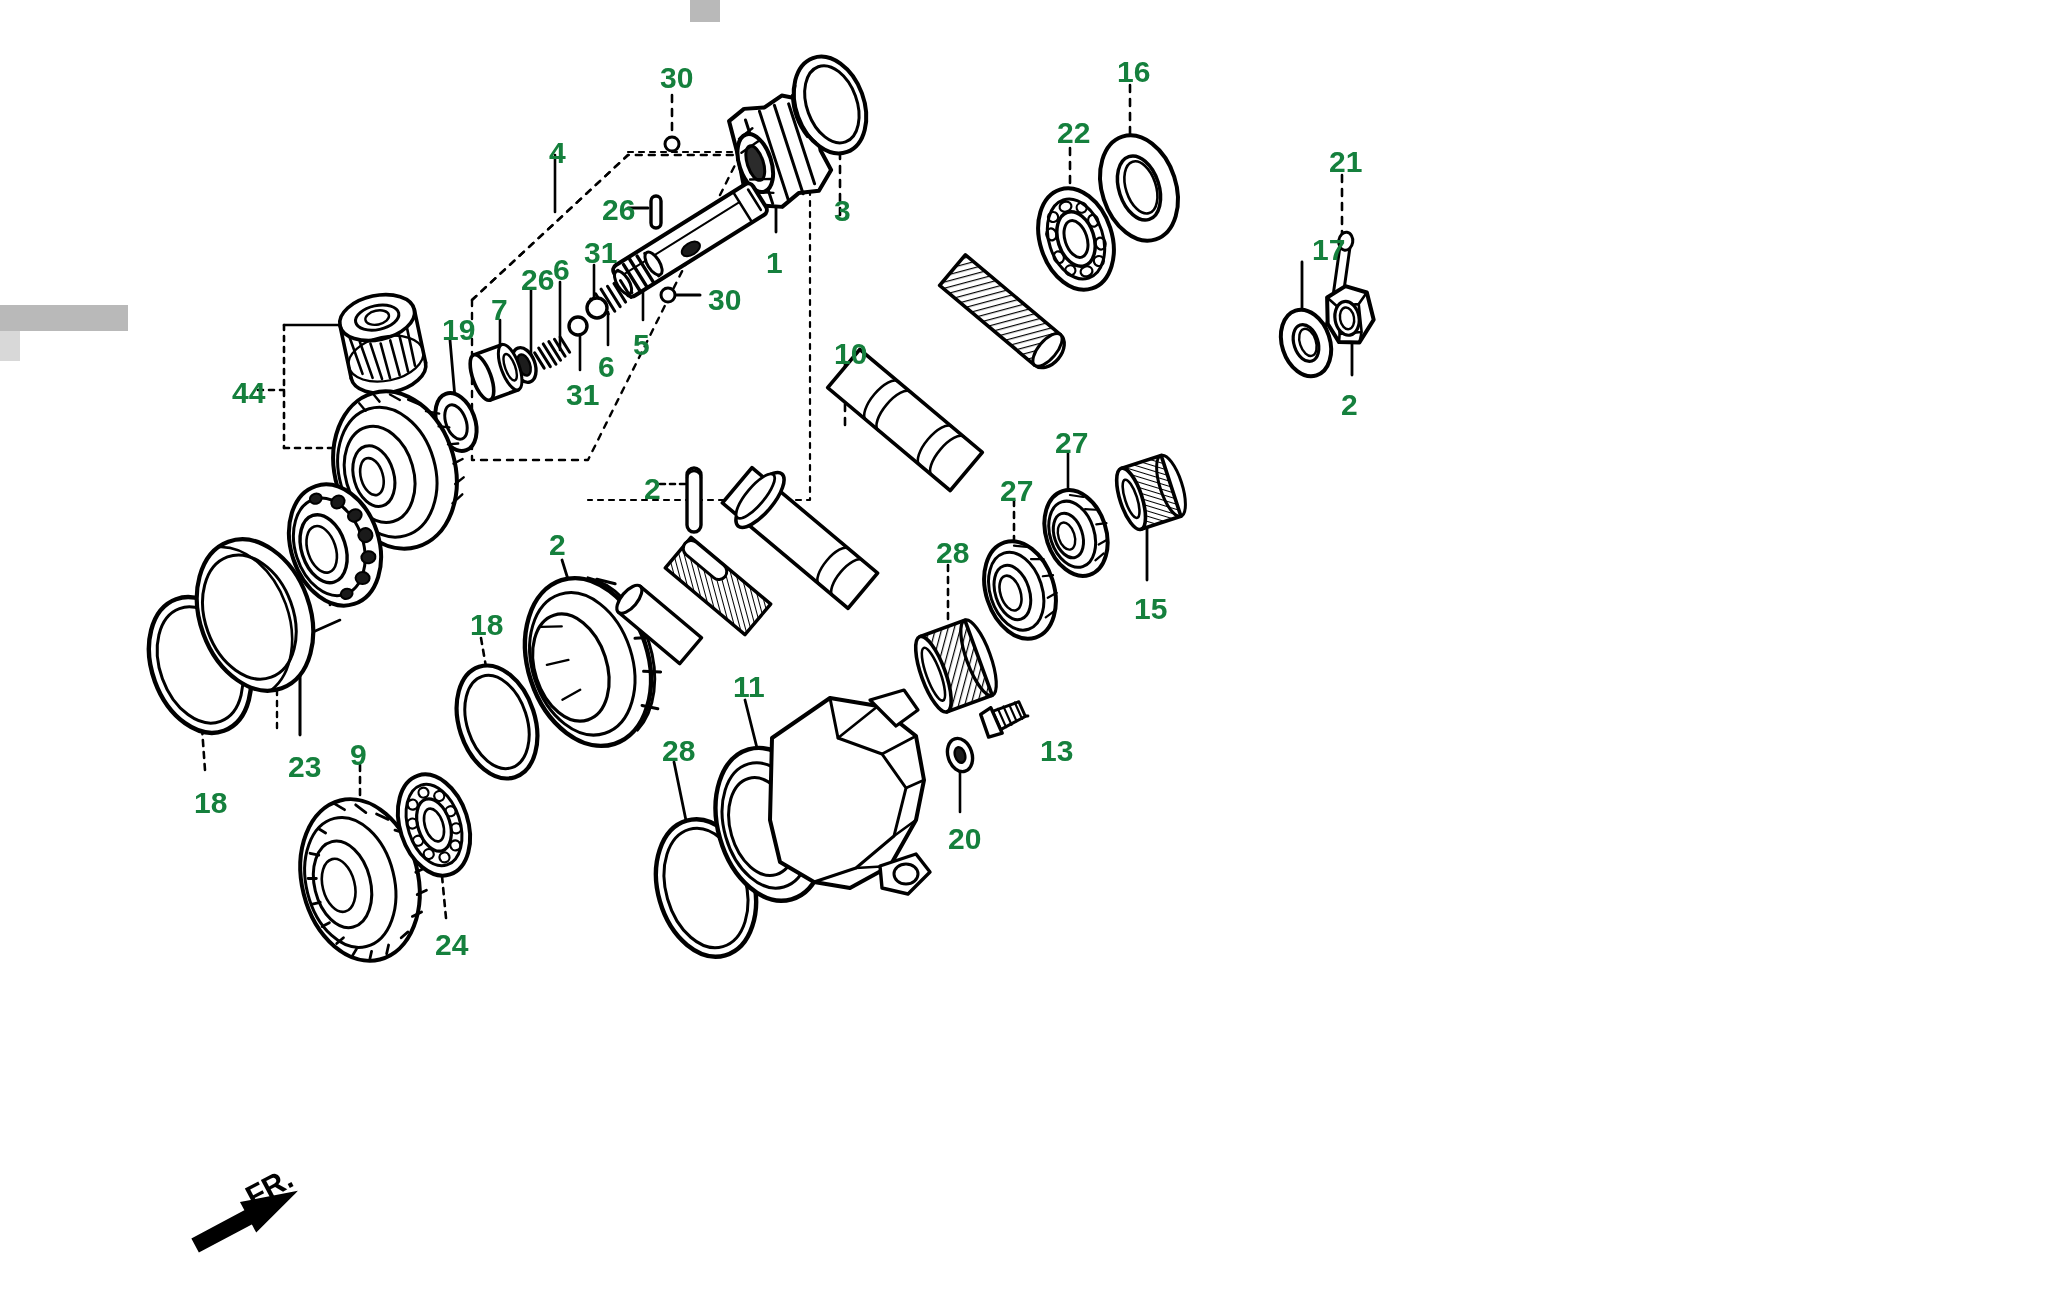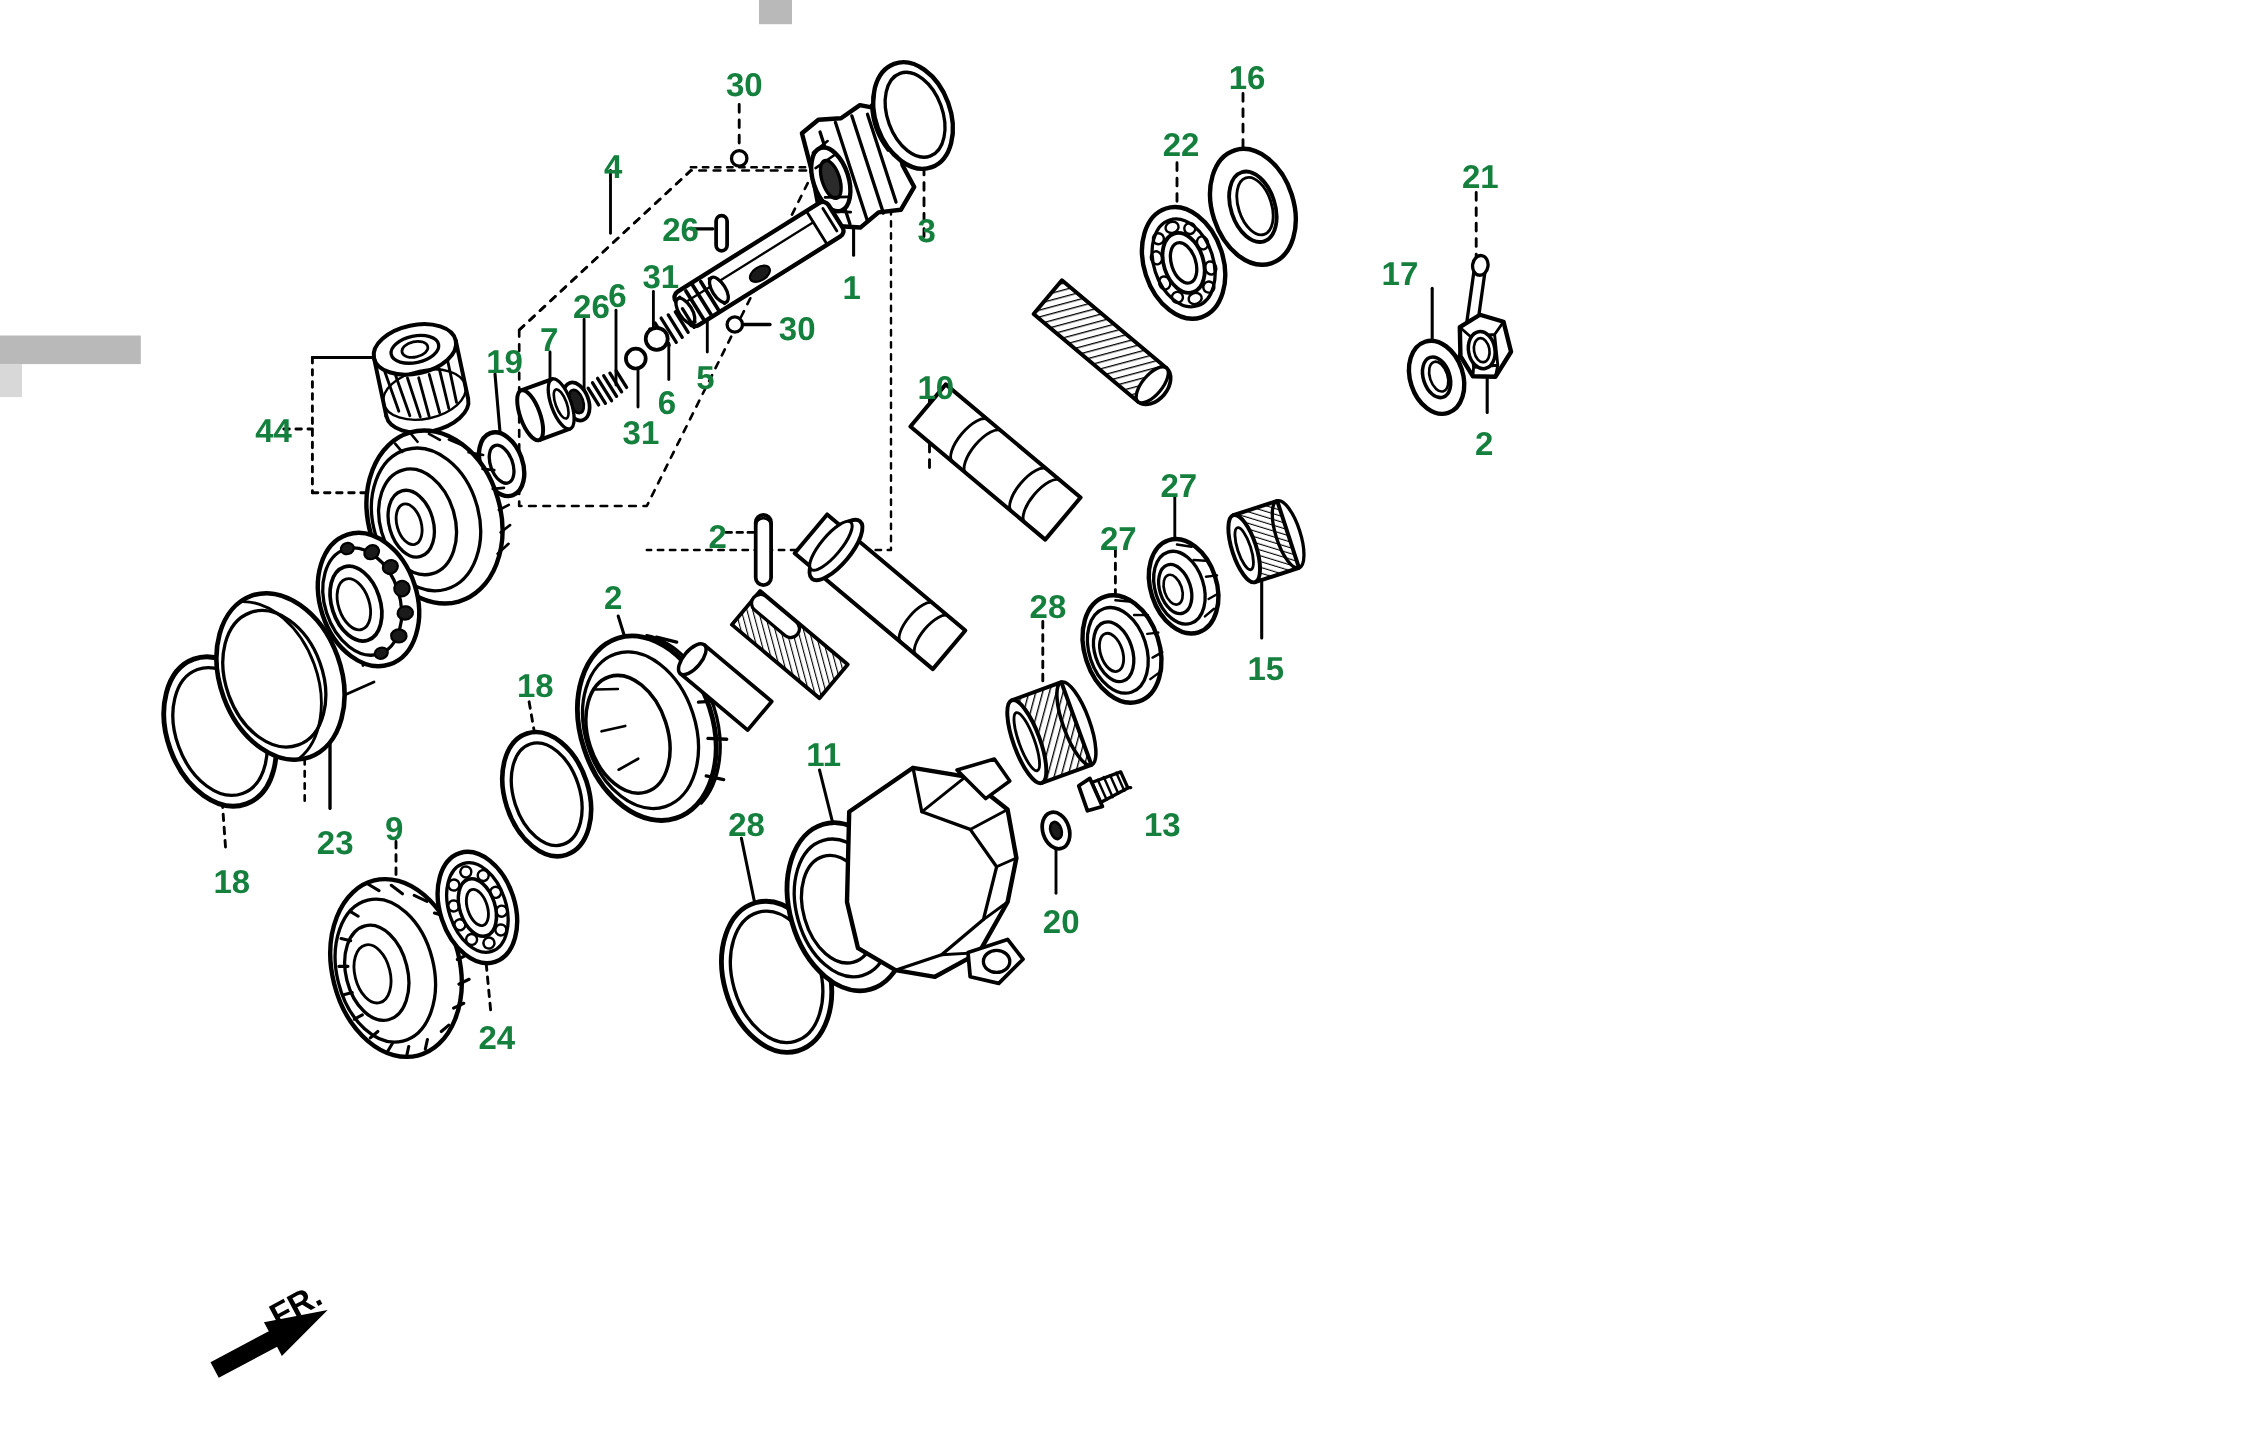--- a/index.html
+++ b/index.html
@@ -503,21 +503,21 @@
   </svg>
 
 
   <div class="callout" style="left:660px;top:63px">30</div>
   <div class="callout" style="left:1117px;top:57px">16</div>
   <div class="callout" style="left:549px;top:138px">4</div>
   <div class="callout" style="left:1057px;top:118px">22</div>
   <div class="callout" style="left:1329px;top:147px">21</div>
   <div class="callout" style="left:834px;top:196px">3</div>
   <div class="callout" style="left:602px;top:195px">26</div>
-  <div class="callout" style="left:1256px;top:235px">17</div>
+  <div class="callout" style="left:1312px;top:235px">17</div>
   <div class="callout" style="left:766px;top:248px">1</div>
   <div class="callout" style="left:584px;top:238px">31</div>
   <div class="callout" style="left:521px;top:265px">26</div>
   <div class="callout" style="left:553px;top:255px">6</div>
   <div class="callout" style="left:708px;top:285px">30</div>
   <div class="callout" style="left:491px;top:295px">7</div>
   <div class="callout" style="left:442px;top:315px">19</div>
   <div class="callout" style="left:633px;top:330px">5</div>
   <div class="callout" style="left:598px;top:352px">6</div>
   <div class="callout" style="left:834px;top:339px">10</div>

